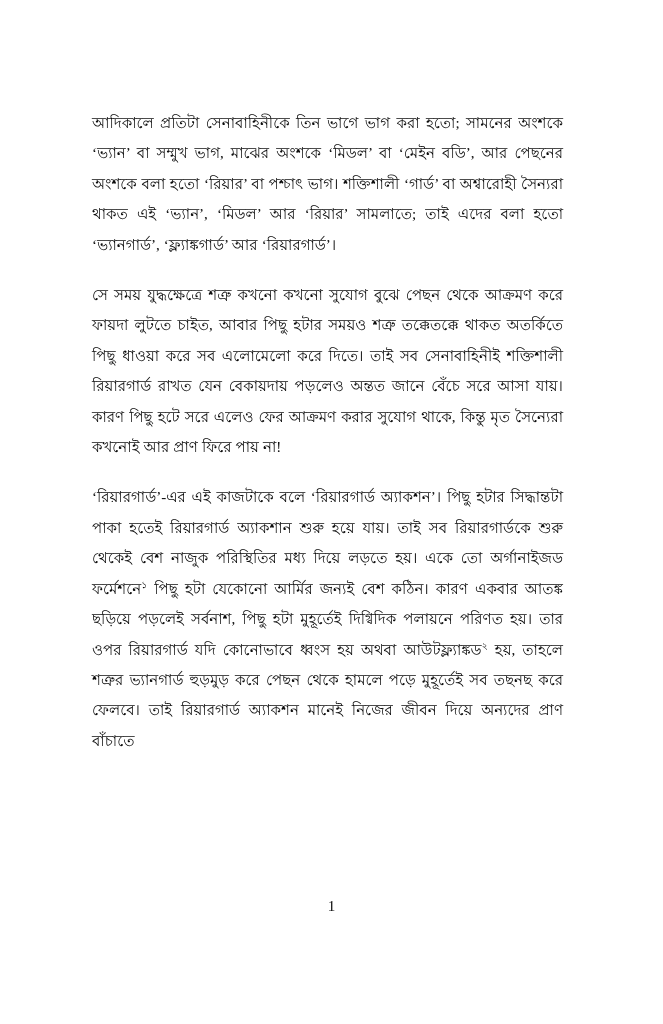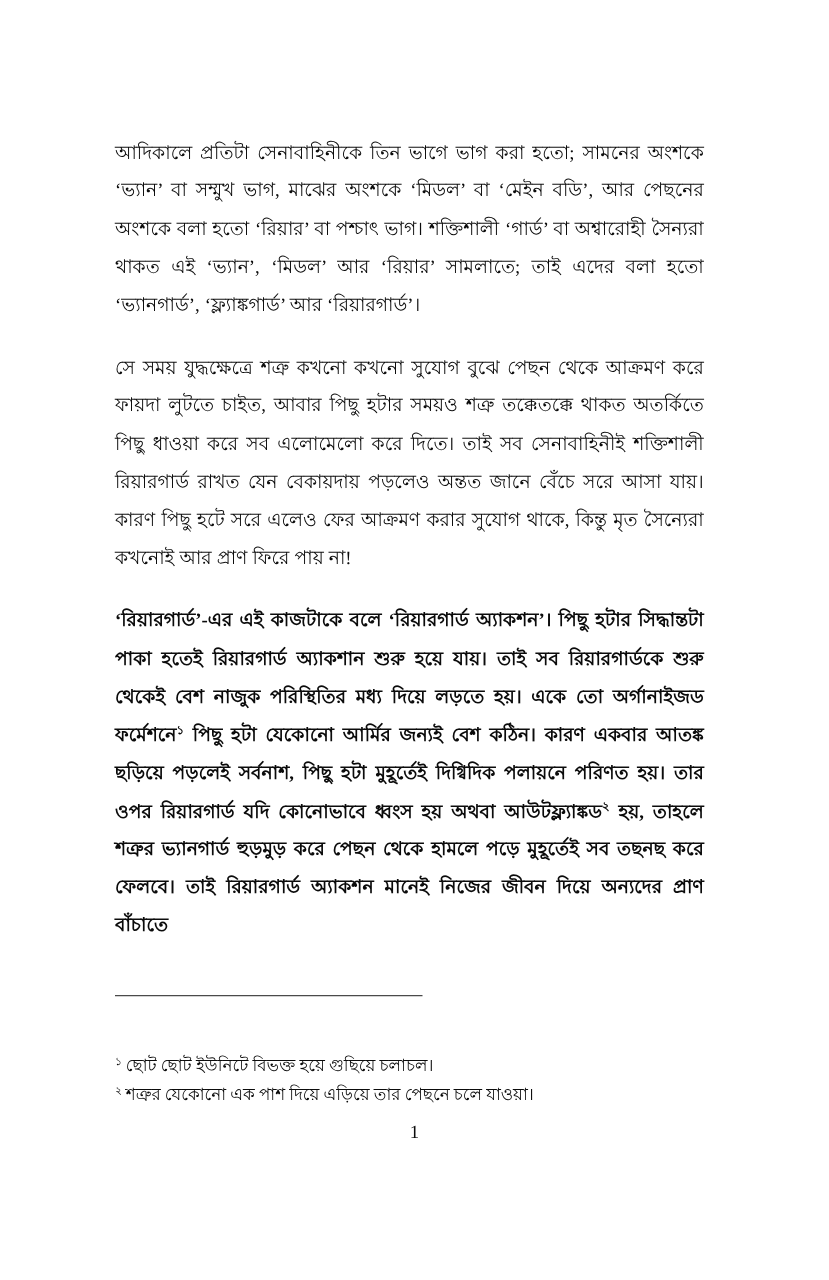--- a/index.html
+++ b/index.html
@@ -36,21 +36,20 @@
     font-size: 15px;
     line-height: 30.4px;
     text-align: justify;
     text-justify: inter-word;
     word-spacing: 0.02em;
     letter-spacing: 0;
     font-weight: 400;
   }
   p.para:last-child {
     margin-bottom: 0;
-    font-weight: bold;
   }
   
   p.para.continues {
     text-align-last: justify;
   }
 
   sup.fn-ref {
     font-size: 0.62em;
     vertical-align: super;
     line-height: 0;
@@ -106,29 +105,16 @@
     <p class="para">আদিকালে প্রতিটা সেনাবাহিনীকে তিন ভাগে ভাগ করা হতো; সামনের অংশকে ‘ভ্যান’ বা সম্মুখ ভাগ, মাঝের অংশকে ‘মিডল’ বা ‘মেইন বডি’, আর পেছনের অংশকে বলা হতো ‘রিয়ার’ বা পশ্চাৎ ভাগ। শক্তিশালী ‘গার্ড’ বা অশ্বারোহী সৈন্যরা থাকত এই ‘ভ্যান’, ‘মিডল’ আর ‘রিয়ার’ সামলাতে; তাই এদের বলা হতো ‘ভ্যানগার্ড’, ‘ফ্ল্যাঙ্কগার্ড’ আর ‘রিয়ারগার্ড’।</p>
 
     <p class="para">সে সময় যুদ্ধক্ষেত্রে শত্রু কখনো কখনো সুযোগ বুঝে পেছন থেকে আক্রমণ করে ফায়দা লুটতে চাইত, আবার পিছু হটার সময়ও শত্রু তক্কেতক্কে থাকত অতর্কিতে পিছু ধাওয়া করে সব এলোমেলো করে দিতে। তাই সব সেনাবাহিনীই শক্তিশালী রিয়ারগার্ড রাখত যেন বেকায়দায় পড়লেও অন্তত জানে বেঁচে সরে আসা যায়। কারণ পিছু হটে সরে এলেও ফের আক্রমণ করার সুযোগ থাকে, কিন্তু মৃত সৈন্যেরা কখনোই আর প্রাণ ফিরে পায় না!</p>
 
     <p class="para continues">
       <span>‘রিয়ারগার্ড’-এর এই কাজটাকে বলে ‘রিয়ারগার্ড অ্যাকশন’। পিছু হটার সিদ্ধান্তটা পাকা হতেই রিয়ারগার্ড অ্যাকশান শুরু হয়ে যায়। তাই সব রিয়ারগার্ডকে শুরু থেকেই বেশ নাজুক পরিস্থিতির মধ্য দিয়ে লড়তে হয়। একে তো অর্গানাইজড ফর্মেশনে</span><sup class="fn-ref">১</sup><span> পিছু হটা যেকোনো আর্মির জন্যই বেশ কঠিন। কারণ একবার আতঙ্ক ছড়িয়ে পড়লেই সর্বনাশ, পিছু হটা মুহূর্তেই দিগ্বিদিক পলায়নে পরিণত হয়। তার ওপর রিয়ারগার্ড যদি কোনোভাবে ধ্বংস হয় অথবা আউটফ্ল্যাঙ্কড</span><sup class="fn-ref">২</sup><span> হয়, তাহলে শত্রুর ভ্যানগার্ড হুড়মুড় করে পেছন থেকে হামলে পড়ে মুহূর্তেই সব তছনছ করে ফেলবে। তাই রিয়ারগার্ড অ্যাকশন মানেই নিজের জীবন দিয়ে অন্যদের প্রাণ বাঁচাতে</span>
     </p>
 
   </div>
 
-  <div class="footnote-area">
-
-    <hr class="footnote-rule">
-
-    <p class="footnote">
-      <span class="fn-marker">১</span><span>ছোট ছোট ইউনিটে বিভক্ত হয়ে গুছিয়ে চলাচল।</span>
-    </p>
-
-    <p class="footnote">
-      <span class="fn-marker">২</span><span>শত্রুর যেকোনো এক পাশ দিয়ে এড়িয়ে তার পেছনে চলে যাওয়া।</span>
-    </p>
-
-  </div>
 
   <div class="page-number">1</div>
 
 </div>
 
 </body></html>

